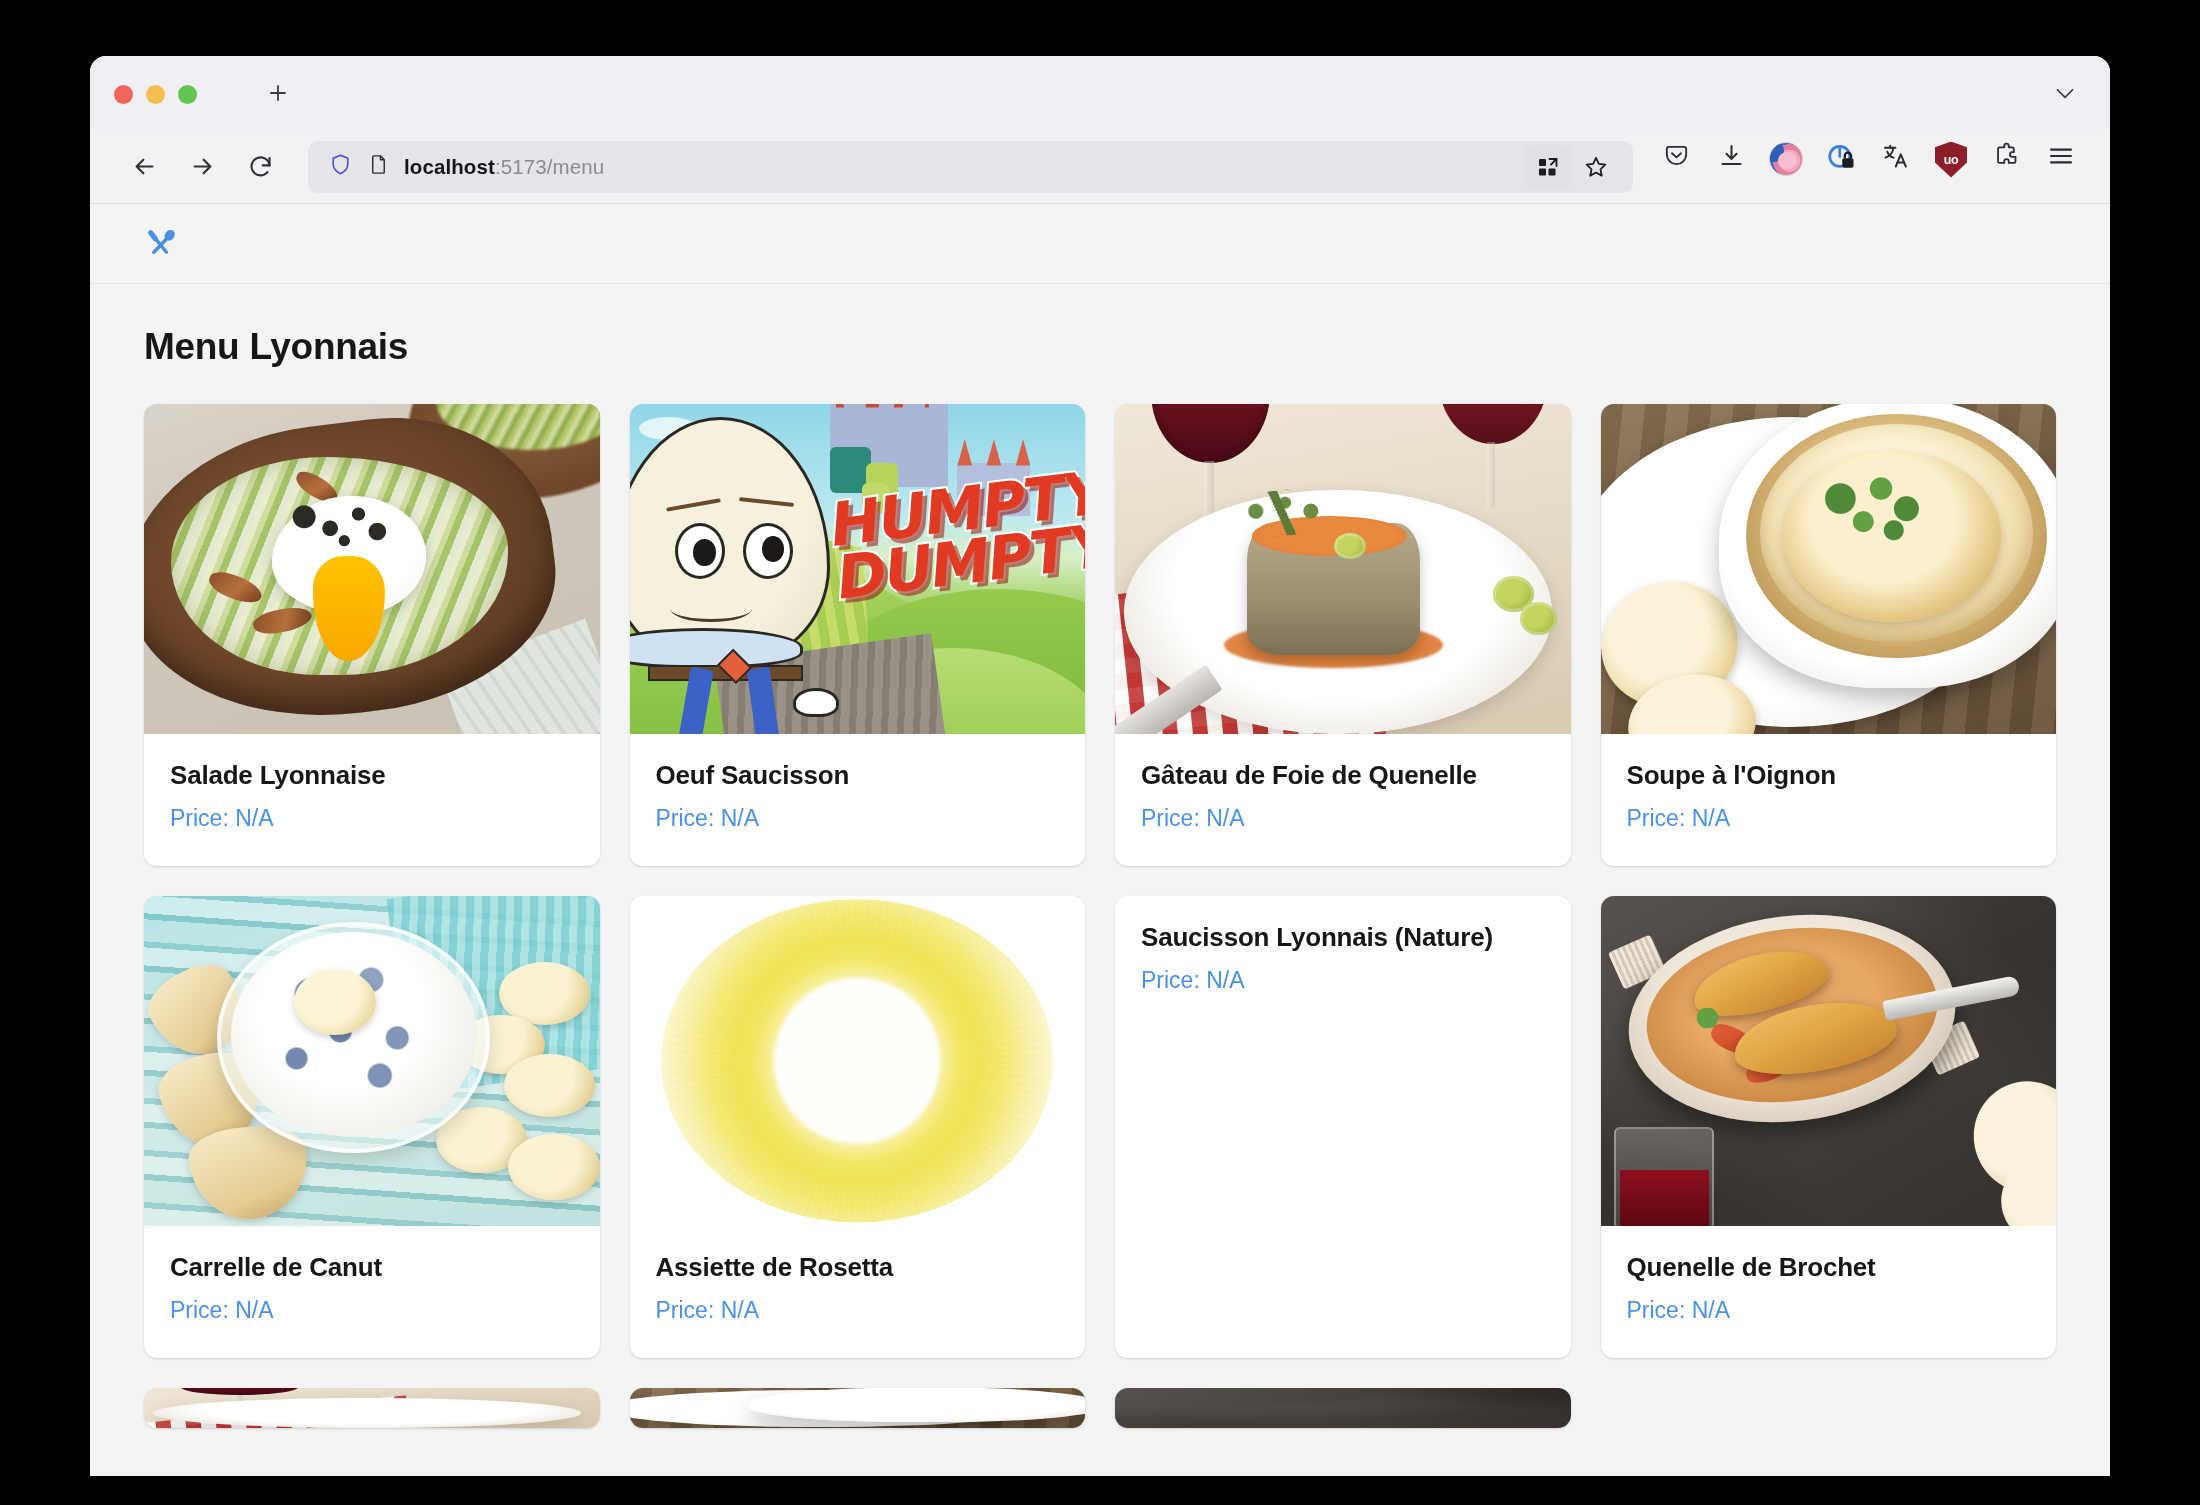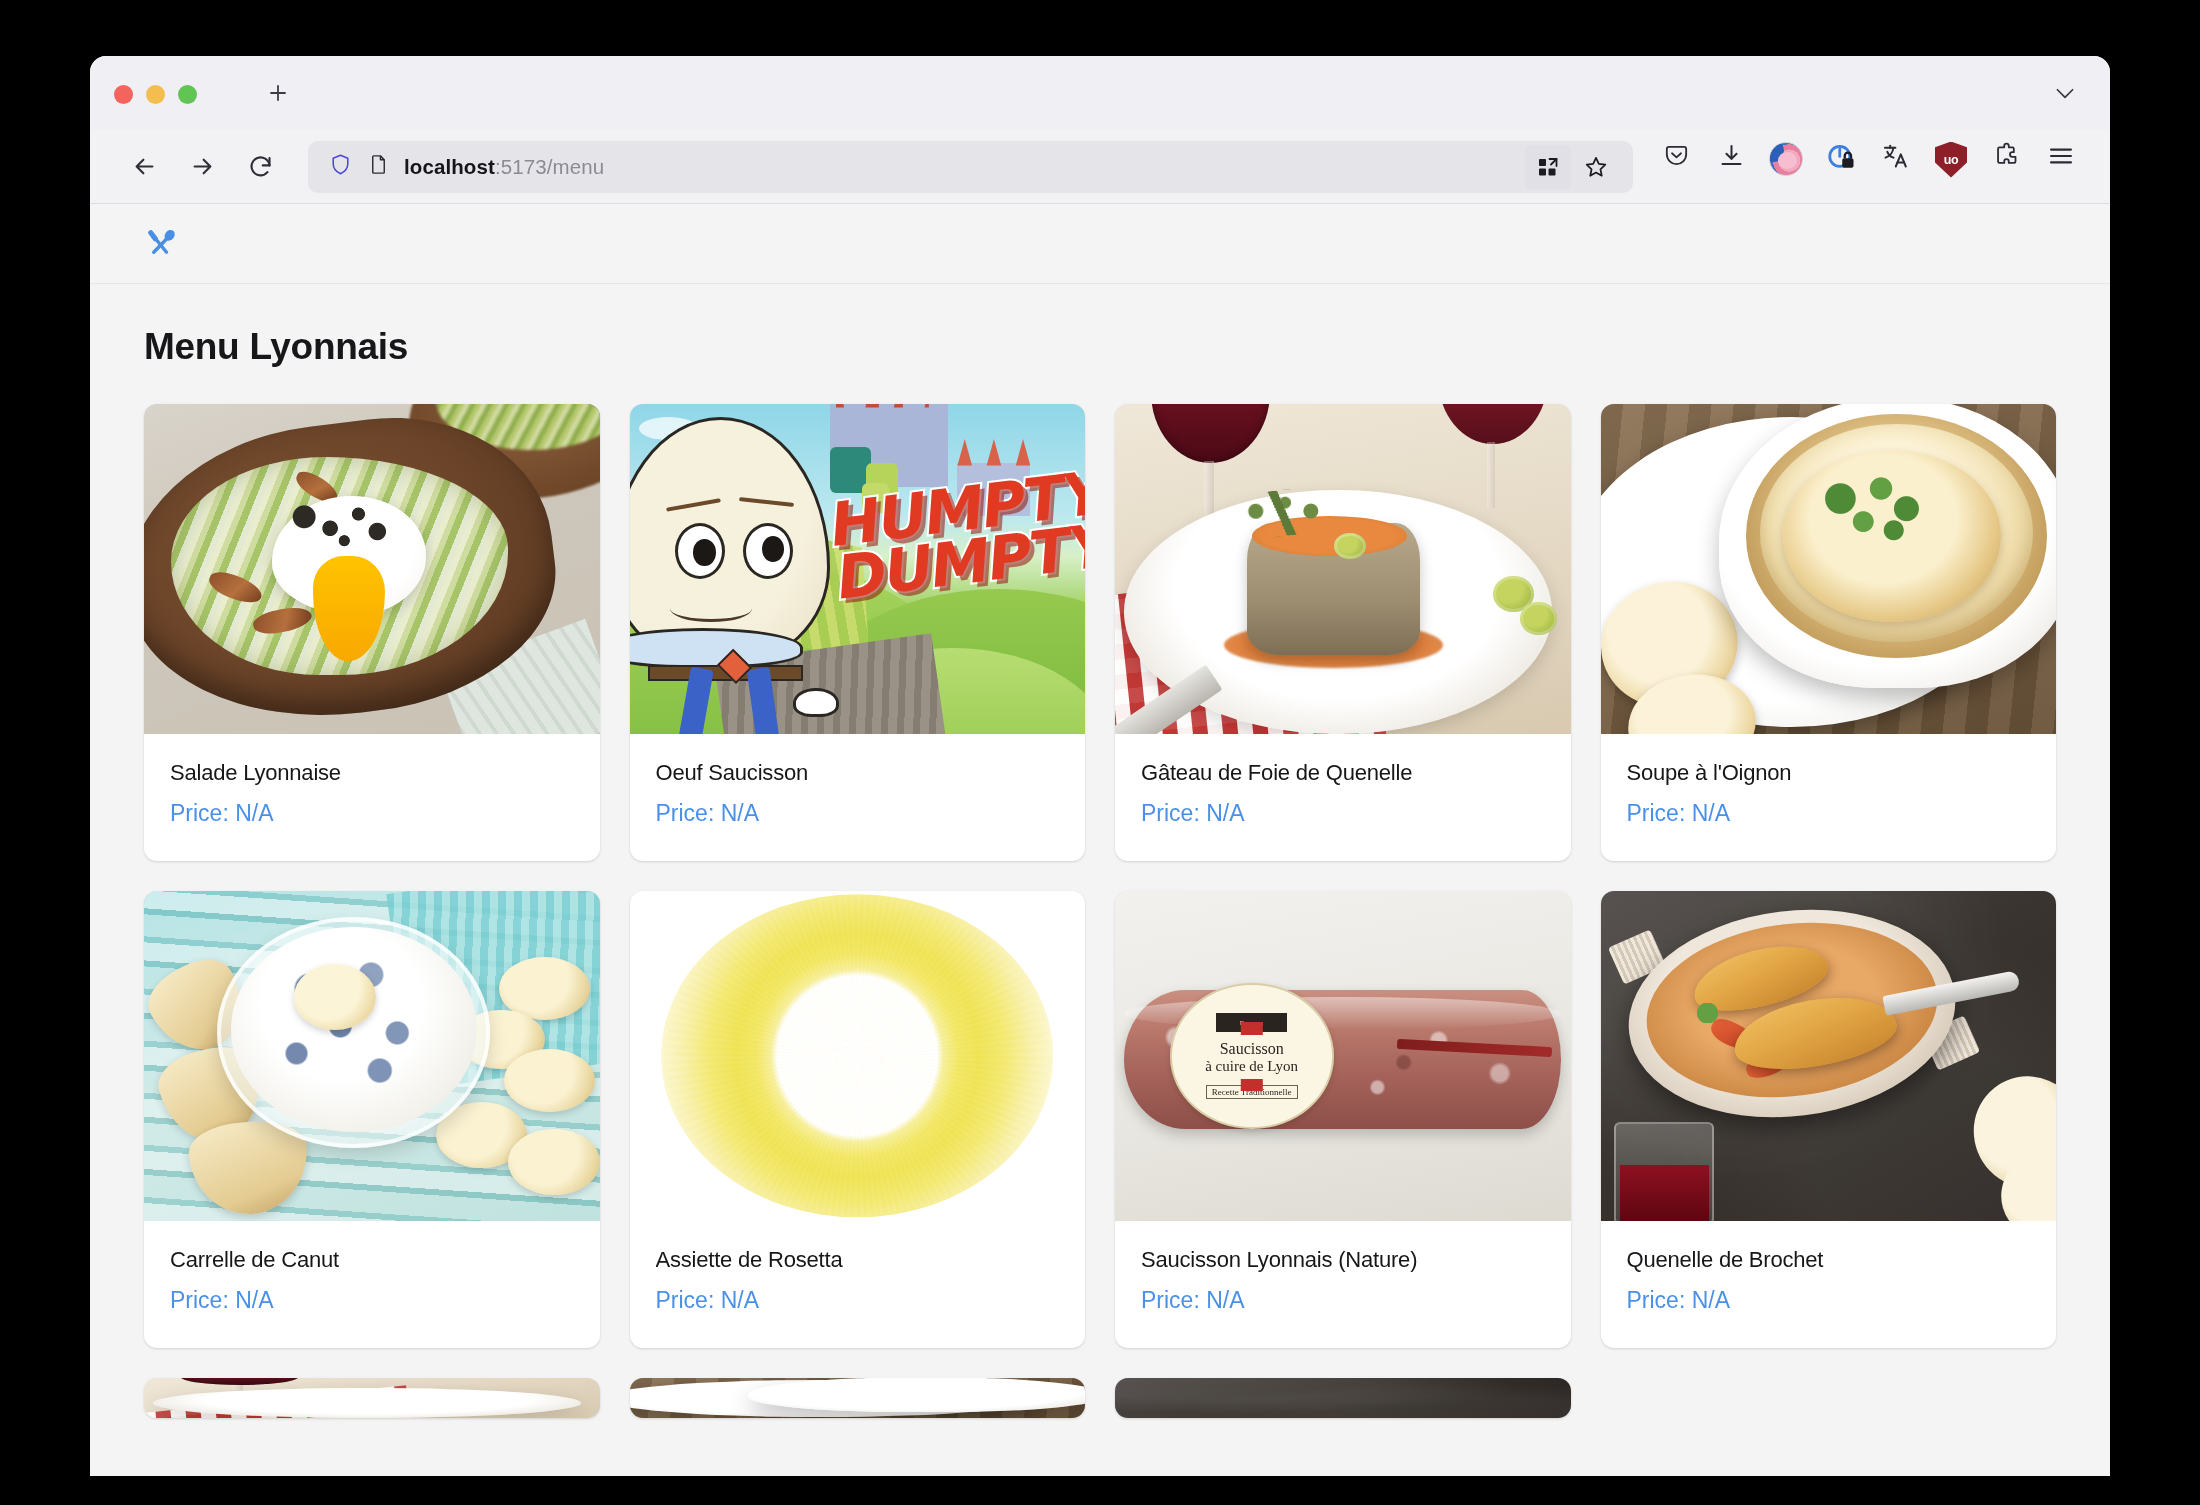--- a/index.html
+++ b/index.html
@@ -217,22 +217,22 @@
   }
   .card-img {
     height: 330px;
     width: 100%;
     position: relative;
     overflow: hidden;
     background: #ddd;
   }
   .card-body { padding: 26px 26px 34px 26px; }
   .card-title {
-    font-size: 22px;
-    font-weight: 400;
+    font-size: 26px;
+    font-weight: 700;
     color: #17171a;
     letter-spacing: -.2px;
     white-space: nowrap;
     overflow: hidden;
     text-overflow: ellipsis;
   }
   .card-price {
     margin-top: 14px;
     font-size: 23px;
     color: #4a90e8;
@@ -1066,35 +1066,20 @@
               <div class="ring2"></div>
             </div>
           </div>
           <div class="card-body">
             <div class="card-title">Assiette de Rosetta</div>
             <div class="card-price">Price: N/A</div>
           </div>
         </div>
 
         <div class="card">
-          <div class="card-img">
-            <div class="ph im-sauc">
-              <div class="saus"></div>
-              <div class="sheen"></div>
-              <div class="string"></div>
-              <div class="label">
-                <div class="redtab1"></div>
-                <div class="redtab2"></div>
-                <div class="brandbar">Reynon</div>
-                <div class="l1">Saucisson</div>
-                <div class="l2">à cuire de Lyon</div>
-                <div class="l3">Recette Traditionnelle</div>
-              </div>
-            </div>
-          </div>
           <div class="card-body">
             <div class="card-title">Saucisson Lyonnais (Nature)</div>
             <div class="card-price">Price: N/A</div>
           </div>
         </div>
 
         <div class="card">
           <div class="card-img">
             <div class="ph im-quen">
               <div class="slate"></div>

